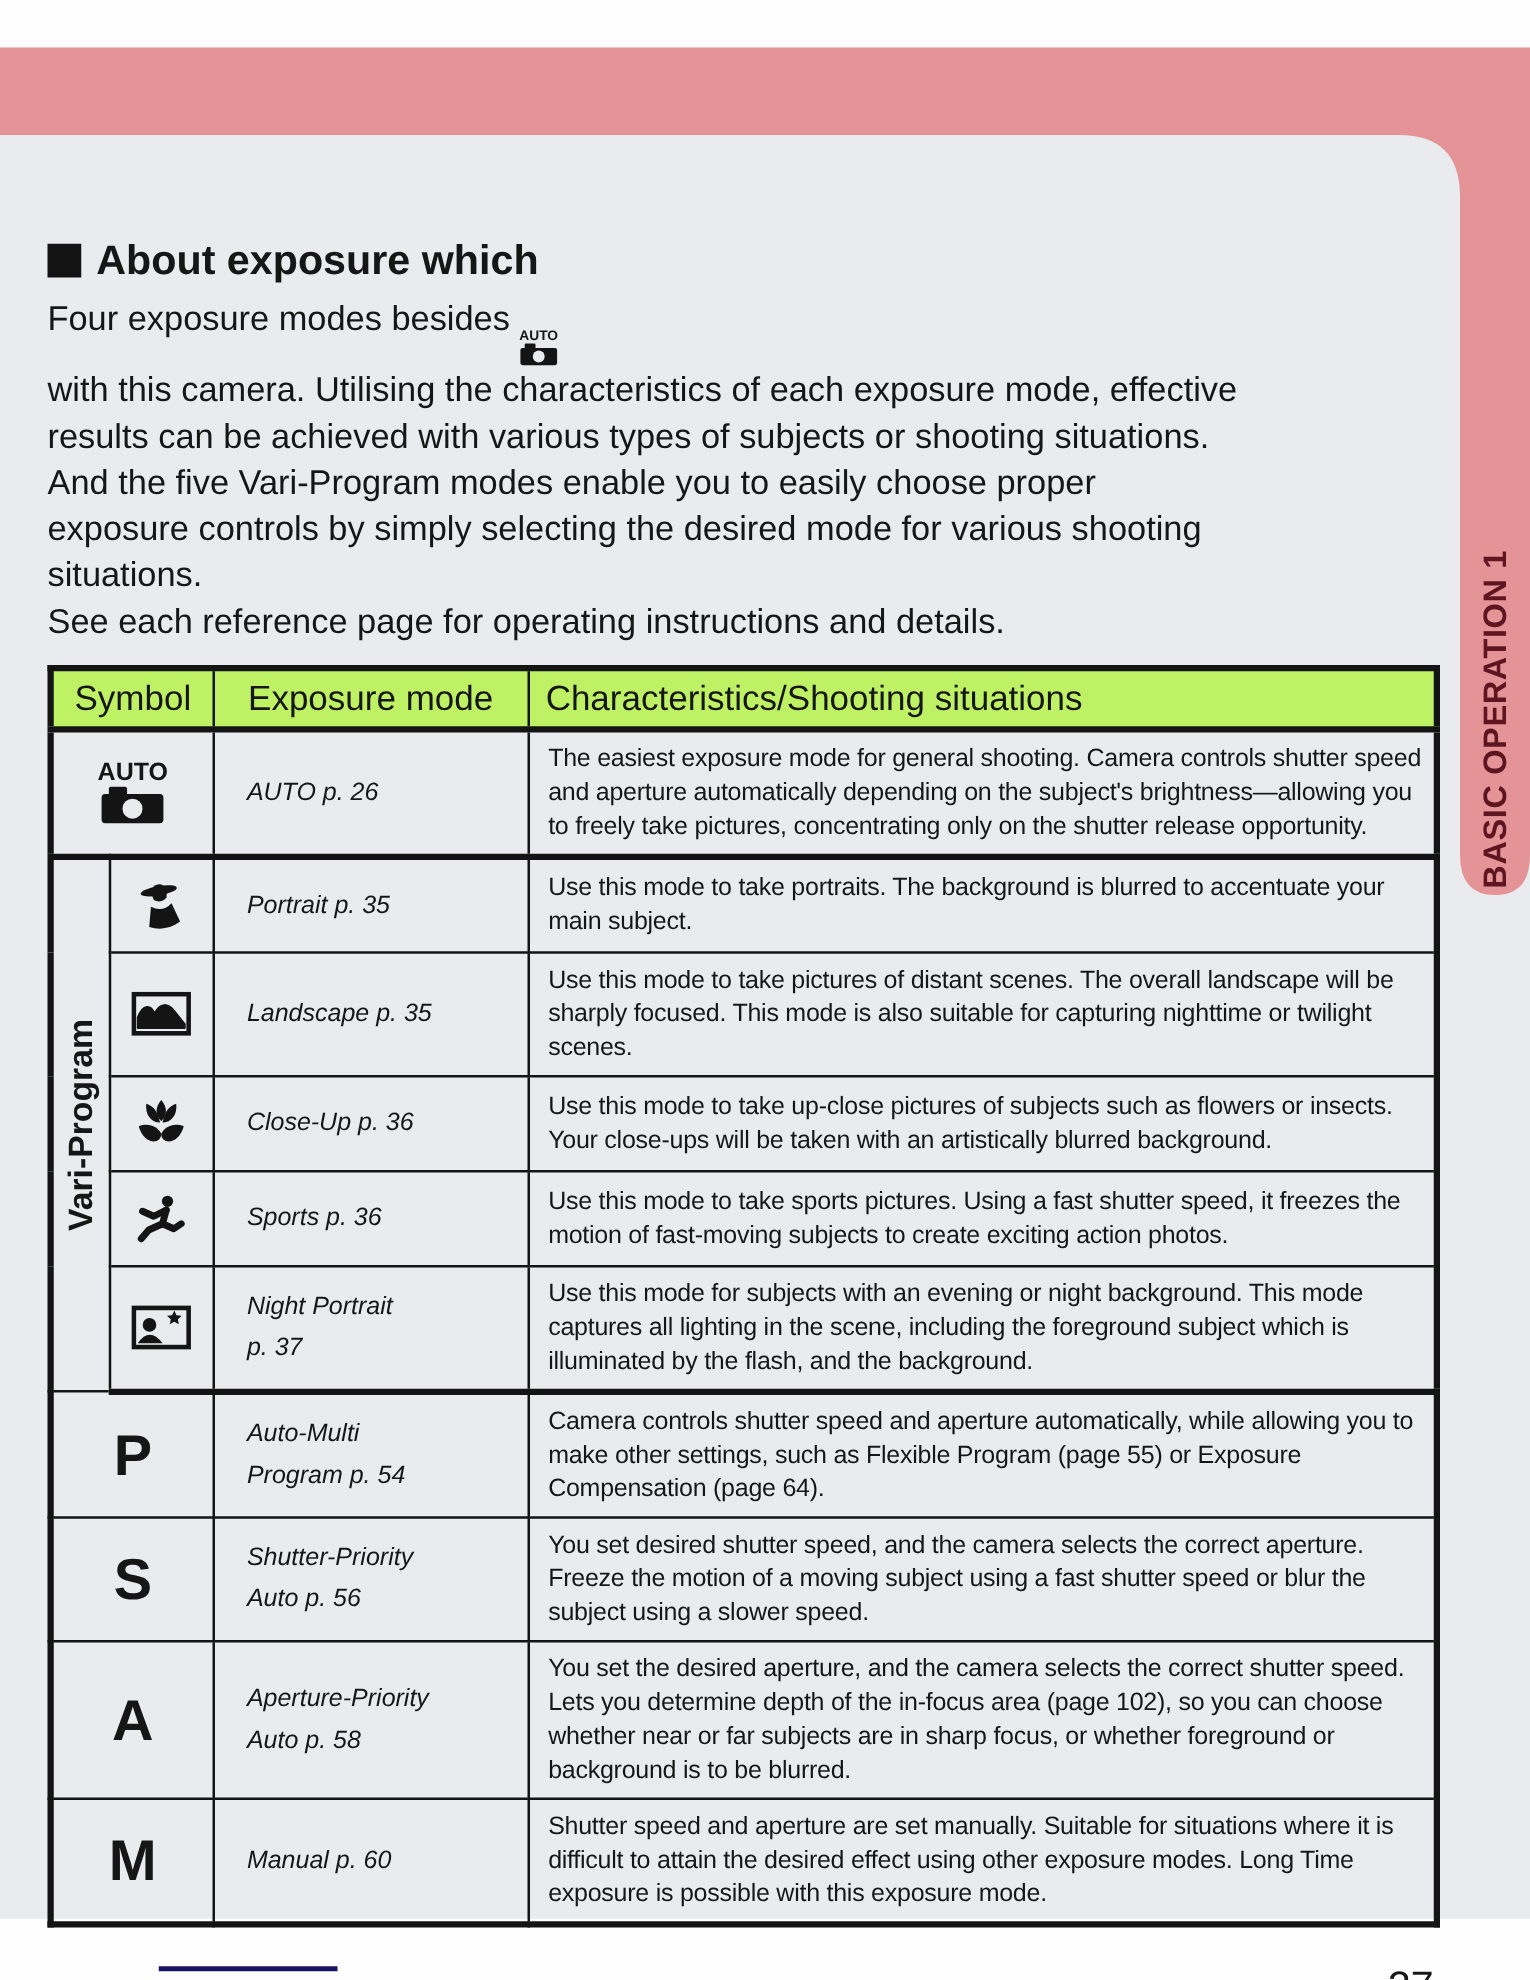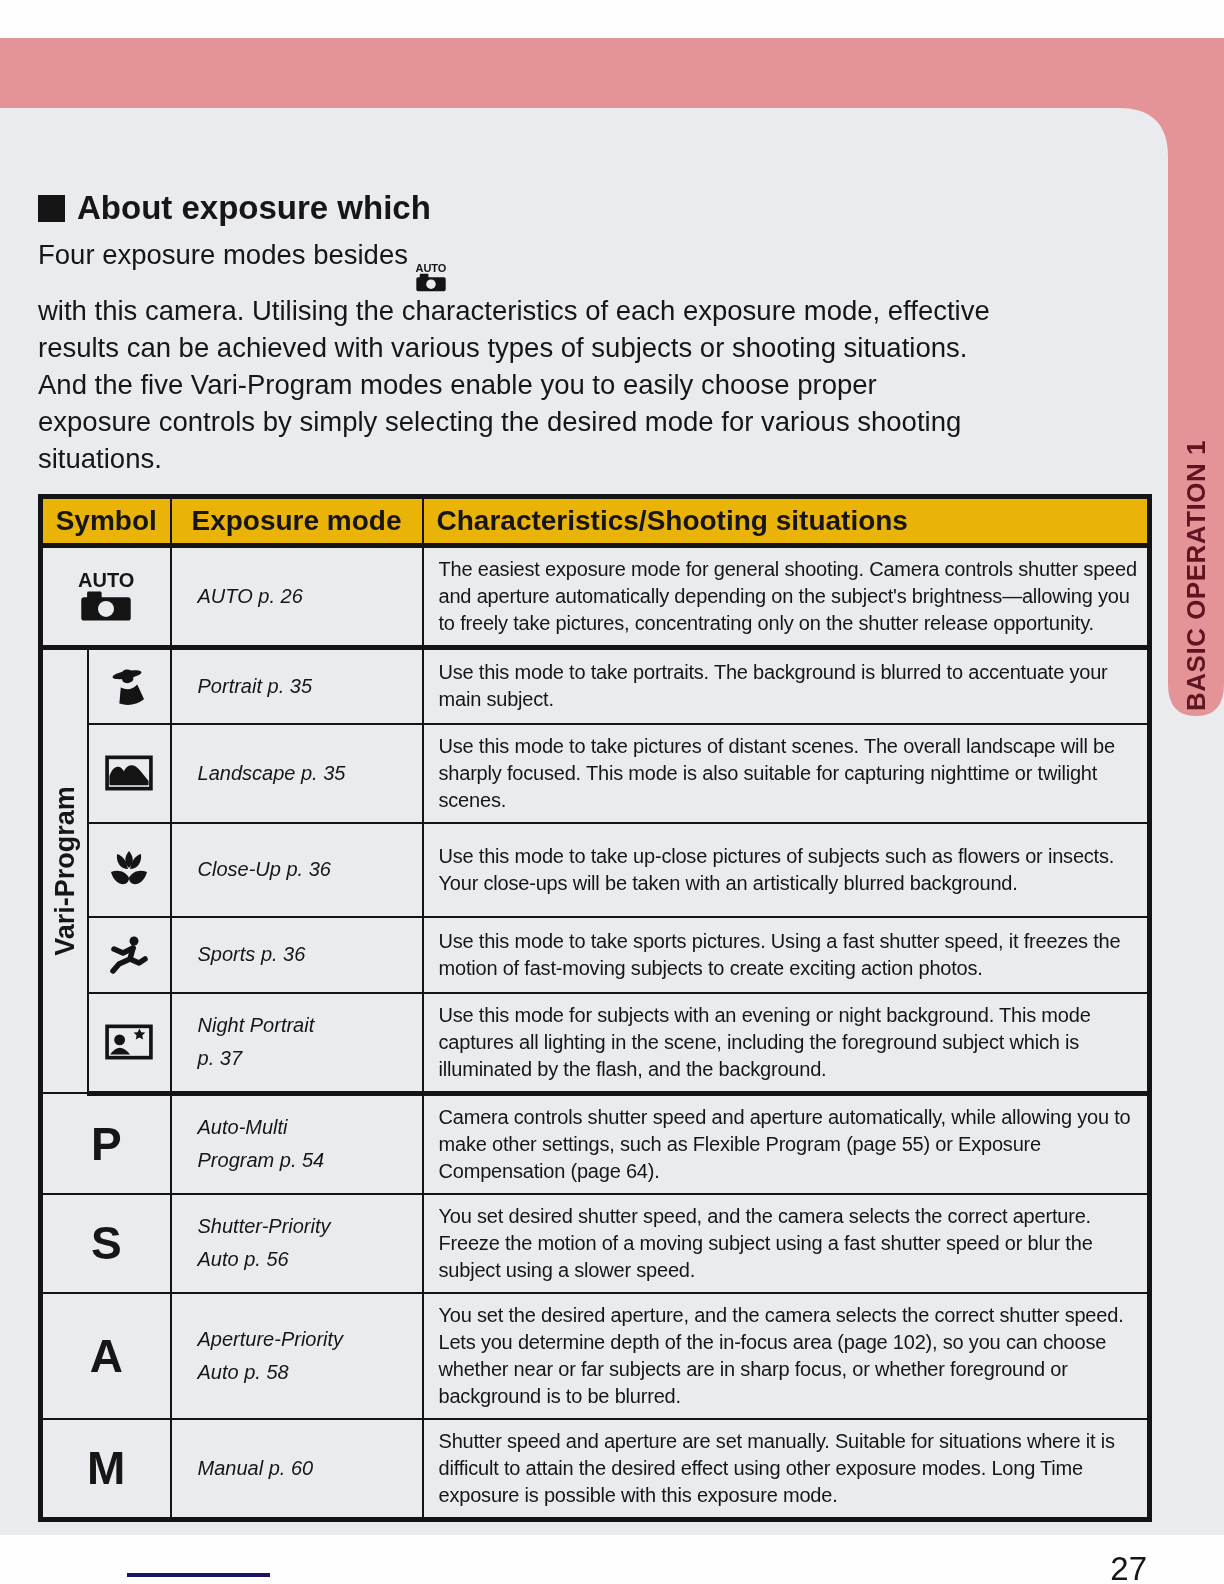--- a/index.html
+++ b/index.html
@@ -37,21 +37,21 @@
     border-collapse:collapse;margin-top:17px;table-layout:fixed;
     width:1109px;
   }
   table.exposure col.c-group{width:47px;}
   table.exposure col.c-icon{width:83px;}
   table.exposure col.c-mode{width:252px;}
   table.exposure col.c-desc{width:727px;}
   table.exposure{border:5px solid #141414;}
   table.exposure th, table.exposure td{border:2px solid #141414;}
   table.exposure th{
-    background:#eab308;height:44px;font-size:28px;font-weight:bold;text-align:center;
+    background:#bef264;height:44px;font-size:28px;font-weight:normal;text-align:center;
     padding:0 6px;
   }
   table.exposure th.h-desc{text-align:left;padding-left:13px;}
   tr.thick-bottom th, tr.thick-bottom td{border-bottom-width:5px;}
   td.sym{text-align:center;vertical-align:middle;}
   td.icon-cell{text-align:center;vertical-align:middle;}
   td.letter{font-size:46px;font-weight:bold;text-align:center;vertical-align:middle;}
   td.group-cell{position:relative;}
   td.group-cell .vert{
     position:absolute;left:50%;top:50%;transform:translate(-50%,-50%) rotate(-90deg);
@@ -102,20 +102,21 @@
           <circle cx="18" cy="13" r="5.5" fill="#e9ebee"></circle>
         </svg>
       </span>
     <div class="pre">with this camera. Utilising the characteristics of each exposure mode, effective
 results can be achieved with various types of subjects or shooting situations.
 And the five Vari-Program modes enable you to easily choose proper
 exposure controls by simply selecting the desired mode for various shooting
 situations.</div>
   </div>
 
+  <div class="note">See each reference page for operating instructions and details.</div>
 
   <table class="exposure">
     <colgroup>
         <col class="c-group">
         <col class="c-icon">
         <col class="c-mode">
         <col class="c-desc">
       </colgroup>
 
     <tbody>
@@ -161,21 +162,21 @@
       <td class="icon-cell">
         <svg class="ic" width="48" height="36" viewBox="0 0 46 34">
               <rect x="2" y="2" width="42" height="30" fill="none" stroke="#141414" stroke-width="3.5"></rect>
               <path d="M5 28 L5 20 C9 9 15 10 18 17 C22 8 28 9 33 15 L41 25 L41 28 Z" fill="#141414" stroke="#141414" stroke-width="1.5" stroke-linejoin="round"></path>
             </svg>
       </td>
       <td class="mode">Landscape p. 35</td>
       <td class="desc">Use this mode to take pictures of distant scenes. The overall landscape will be sharply focused. This mode is also suitable for capturing nighttime or twilight scenes.</td>
     </tr>
 
-    <tr style="height:94px">
+    <tr style="height:76px">
       <td class="icon-cell">
         <svg class="ic" width="44" height="40" viewBox="0 0 44 40">
               <g fill="#141414">
                 <path d="M22 1 C17 7 17 13 22 18 C27 13 27 7 22 1 Z"></path>
                 <path d="M10 4 C9 13 14 19 21 19 C19 10 16 6 10 4 Z"></path>
                 <path d="M34 4 C35 13 30 19 23 19 C25 10 28 6 34 4 Z"></path>
                 <path d="M4 22 C12 19 19 22 22 28 C22 37 8 37 4 22 Z"></path>
                 <path d="M40 22 C32 19 25 22 22 28 C22 37 36 37 40 22 Z"></path>
               </g>
             </svg>

